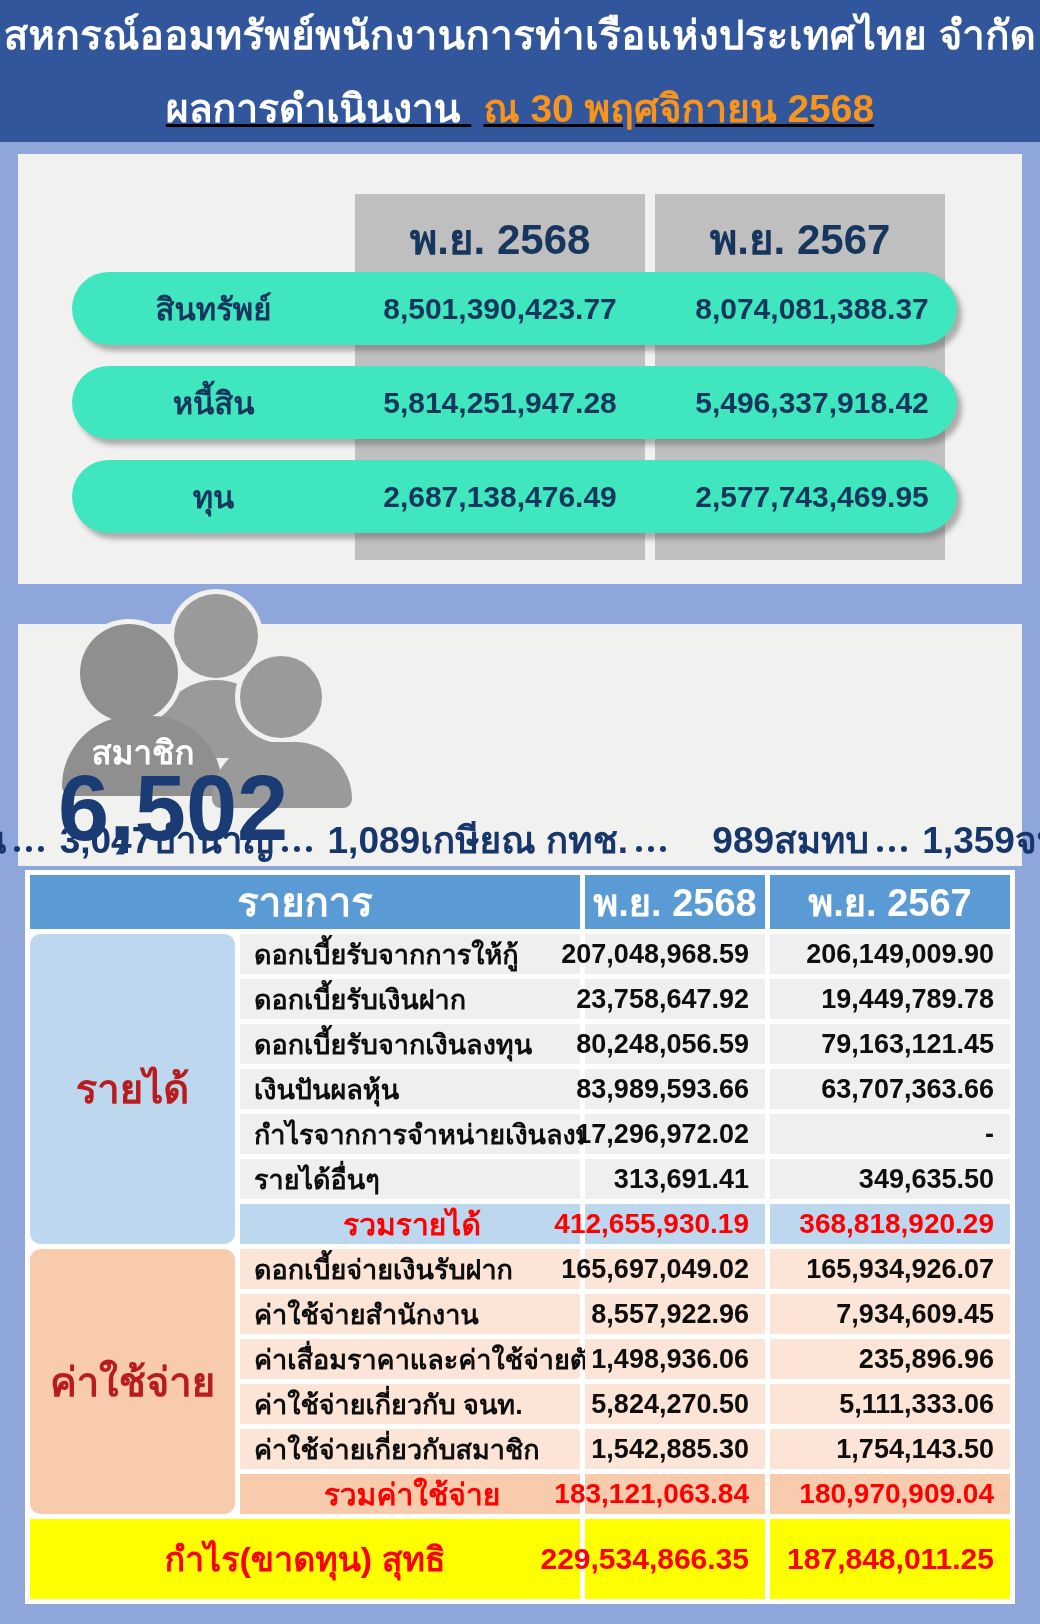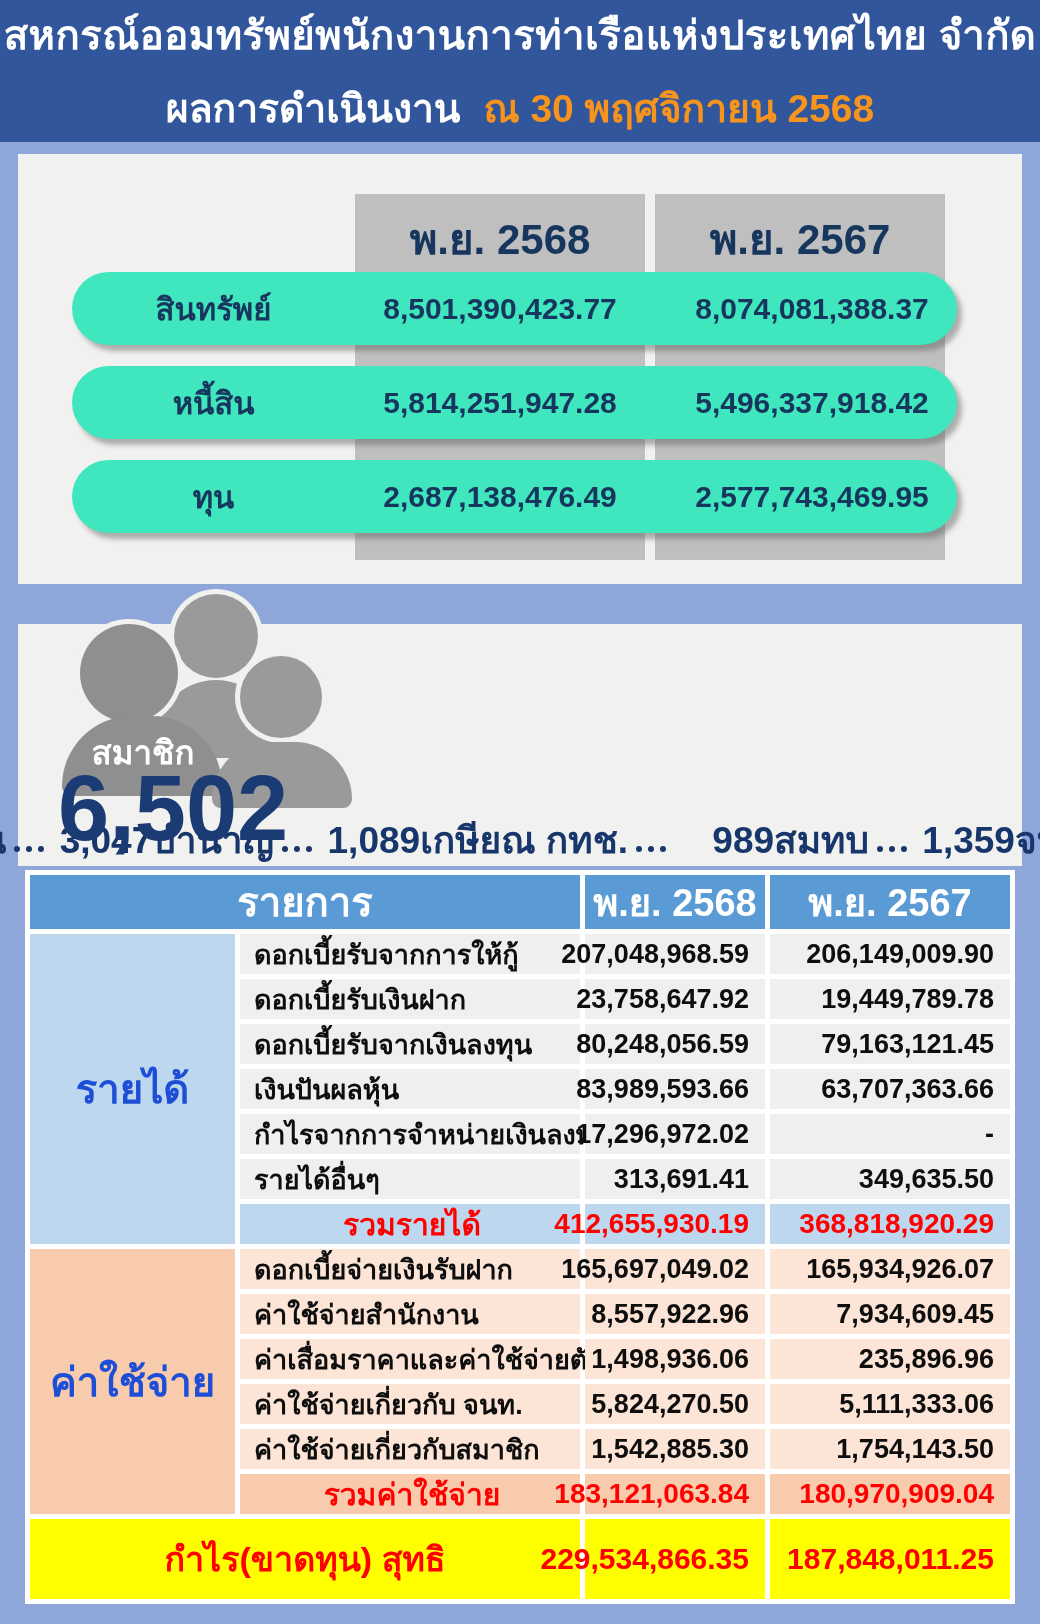--- a/index.html
+++ b/index.html
@@ -11,21 +11,21 @@
     overflow:hidden;
     position:relative;
   }
   
   .top-header {
     height:142px; background:#32569B;
     display:flex; flex-direction:column; justify-content:center; align-items:center;
     gap:10px;
   }
   .title1 { color:#FFFFFF; font-size:40px; font-weight:bold; letter-spacing:0.5px; }
-  .title2 { font-size:39px; font-weight:bold; }
+  .title2 { font-size:39px; font-weight:bold;text-decoration:underline; }
   .title2 .t2-prefix { color:#FFFFFF; }
   .title2 .t2-date { color:#F7941D; margin-left:12px; }
 
   
   .panel { background:#F1F1EF; margin:0 18px; position:relative; }
   .balance-panel { margin-top:12px; height:430px; }
   .gray-col { position:absolute; top:40px; width:290px; height:366px; background:#BFBFBF; }
   .gray-col.c1 { left:337px; }
   .gray-col.c2 { left:637px; }
   .col-head {
@@ -77,21 +77,21 @@
     background:#FFFFFF; border:5px solid #FFFFFF;
     display:grid;
     grid-template-columns:205px 340px 180px 240px;
     grid-template-rows:54px repeat(13, 40px) 80px;
     gap:5px;
   }
   .cell { display:flex; align-items:center; }
   .th { background:#5B9BD5; color:#FFFFFF; font-weight:bold; justify-content:center; }
   .th-item { font-size:40px; grid-column:1 / span 2; }
   .th-col { font-size:38px; }
-  .grp { font-size:40px; font-weight:bold; color:#1d4ed8; justify-content:center; }
+  .grp { font-size:40px; font-weight:bold; color:#b91c1c; justify-content:center;border-radius:11px; }
   .grp-income { background:#BDD7EE; grid-column:1; grid-row:2 / span 7; }
   .grp-expense { background:#F8CBAD; grid-column:1; grid-row:9 / span 6; }
   .item { font-size:27px; font-weight:bold; color:#0E0E0E; padding-left:14px; white-space:nowrap; }
   .num { font-size:27px; font-weight:bold; color:#0E0E0E; justify-content:flex-end; padding-right:16px; white-space:nowrap; }
   .bg-inc { background:#EFEFEF; }
   .bg-exp { background:#FCE4D6; }
   .total-label { font-size:30px; font-weight:bold; color:#FF0000; justify-content:center; padding-left:4px; }
   .total-num { color:#FF0000; font-size:28px; }
   .bg-inc-total { background:#BDD7EE; }
   .bg-exp-total { background:#F8CBAD; }

